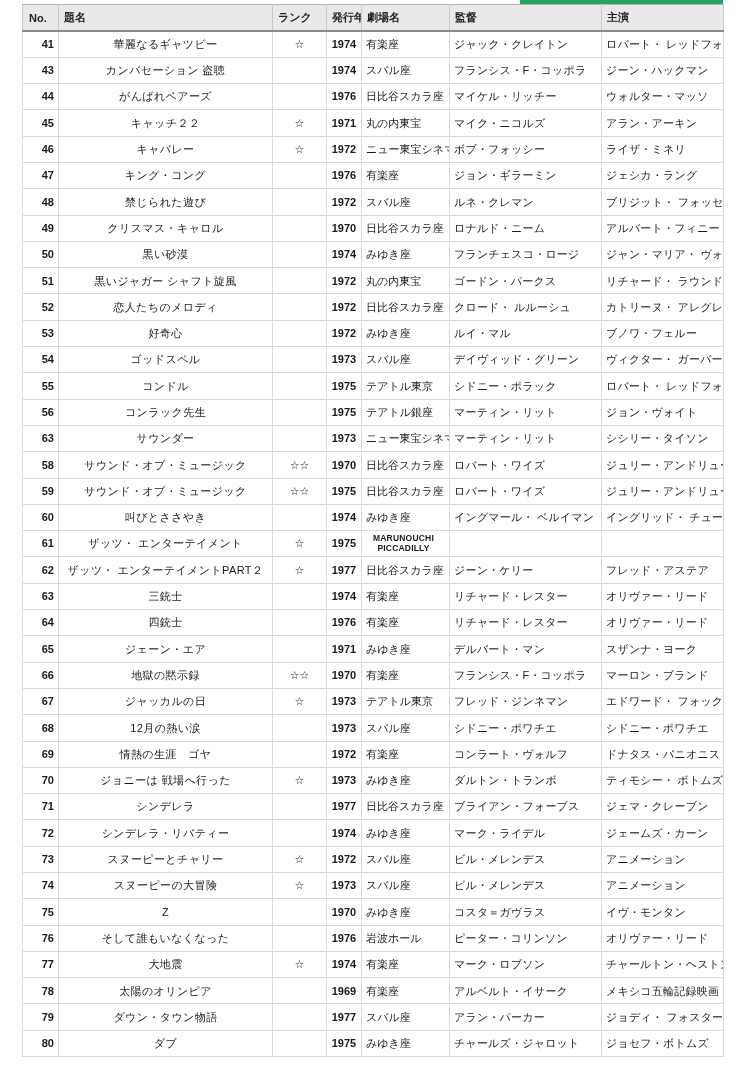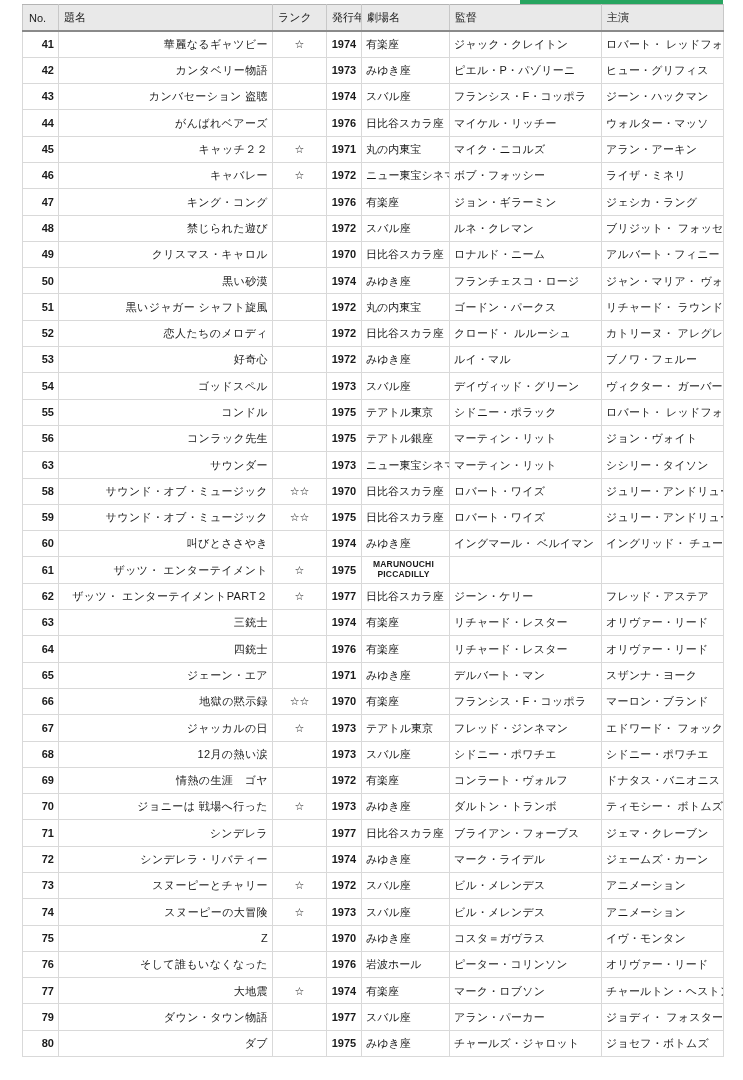--- a/index.html
+++ b/index.html
@@ -41,21 +41,21 @@
   table.grid col.c-title { width: 214px; }
   table.grid col.c-rank  { width: 54px; }
   table.grid col.c-year  { width: 35px; }
   table.grid col.c-venue { width: 88px; }
   table.grid col.c-dir   { width: 152px; }
   table.grid col.c-star  { width: 122px; }
 
   table.grid th {
     background: #e9e9e9;
     color: #222222;
-    font-weight: 400;
+    font-weight: 700;
     font-size: 11px;
     text-align: left;
     padding: 5px 4px 5px 5px;
     border: 1px solid #c8c8c8;
     border-top: 1px solid #b4b4b4;
     border-bottom: 2px solid #8a8a8a;
     height: 25px;
     vertical-align: middle;
     white-space: nowrap;
     overflow: hidden;
@@ -77,21 +77,21 @@
   td.cell-no {
     text-align: right;
     padding-right: 5px;
     font-weight: 700;
     font-size: 11px;
     border-left: none;
     border-right: 1px solid #9a9a9a;
     color: #111;
   }
   td.cell-title {
-    text-align: right;
+    text-align: center;
     padding-left: 6px;
     font-size: 12px;
     letter-spacing: 0.4px;
   }
   td.cell-rank {
     text-align: center;
     font-size: 10px;
     color: #555;
     letter-spacing: 0px;
   }
@@ -157,29 +157,20 @@
           <tr>
             <td class="cell-no">41</td>
             <td class="cell-title">華麗なるギャツビー</td>
             <td class="cell-rank">☆</td>
             <td class="cell-year">1974</td>
             <td class="cell-venue">有楽座</td>
             <td class="cell-dir">ジャック・クレイトン</td>
             <td class="cell-star">ロバート・ レッドフォード</td>
           </tr>
           <tr>
-            <td class="cell-no">42</td>
-            <td class="cell-title">カンタベリー物語</td>
-            <td class="cell-rank"></td>
-            <td class="cell-year">1973</td>
-            <td class="cell-venue">みゆき座</td>
-            <td class="cell-dir">ピエル・P・パゾリーニ</td>
-            <td class="cell-star">ヒュー・グリフィス</td>
-          </tr>
-          <tr>
             <td class="cell-no">43</td>
             <td class="cell-title">カンバセーション 盗聴</td>
             <td class="cell-rank"></td>
             <td class="cell-year">1974</td>
             <td class="cell-venue">スバル座</td>
             <td class="cell-dir">フランシス・F・コッポラ</td>
             <td class="cell-star">ジーン・ハックマン</td>
           </tr>
           <tr>
             <td class="cell-no">44</td>
@@ -479,20 +470,29 @@
             <td class="cell-star">オリヴァー・リード</td>
           </tr>
           <tr>
             <td class="cell-no">77</td>
             <td class="cell-title">大地震</td>
             <td class="cell-rank">☆</td>
             <td class="cell-year">1974</td>
             <td class="cell-venue">有楽座</td>
             <td class="cell-dir">マーク・ロブソン</td>
             <td class="cell-star">チャールトン・ヘストン</td>
+          </tr>
+          <tr>
+            <td class="cell-no">78</td>
+            <td class="cell-title">太陽のオリンピア</td>
+            <td class="cell-rank"></td>
+            <td class="cell-year">1969</td>
+            <td class="cell-venue">有楽座</td>
+            <td class="cell-dir">アルベルト・イサーク</td>
+            <td class="cell-star">メキシコ五輪記録映画</td>
           </tr>
           <tr>
             <td class="cell-no">79</td>
             <td class="cell-title">ダウン・タウン物語</td>
             <td class="cell-rank"></td>
             <td class="cell-year">1977</td>
             <td class="cell-venue">スバル座</td>
             <td class="cell-dir">アラン・パーカー</td>
             <td class="cell-star">ジョディ・ フォスター</td>
           </tr>

